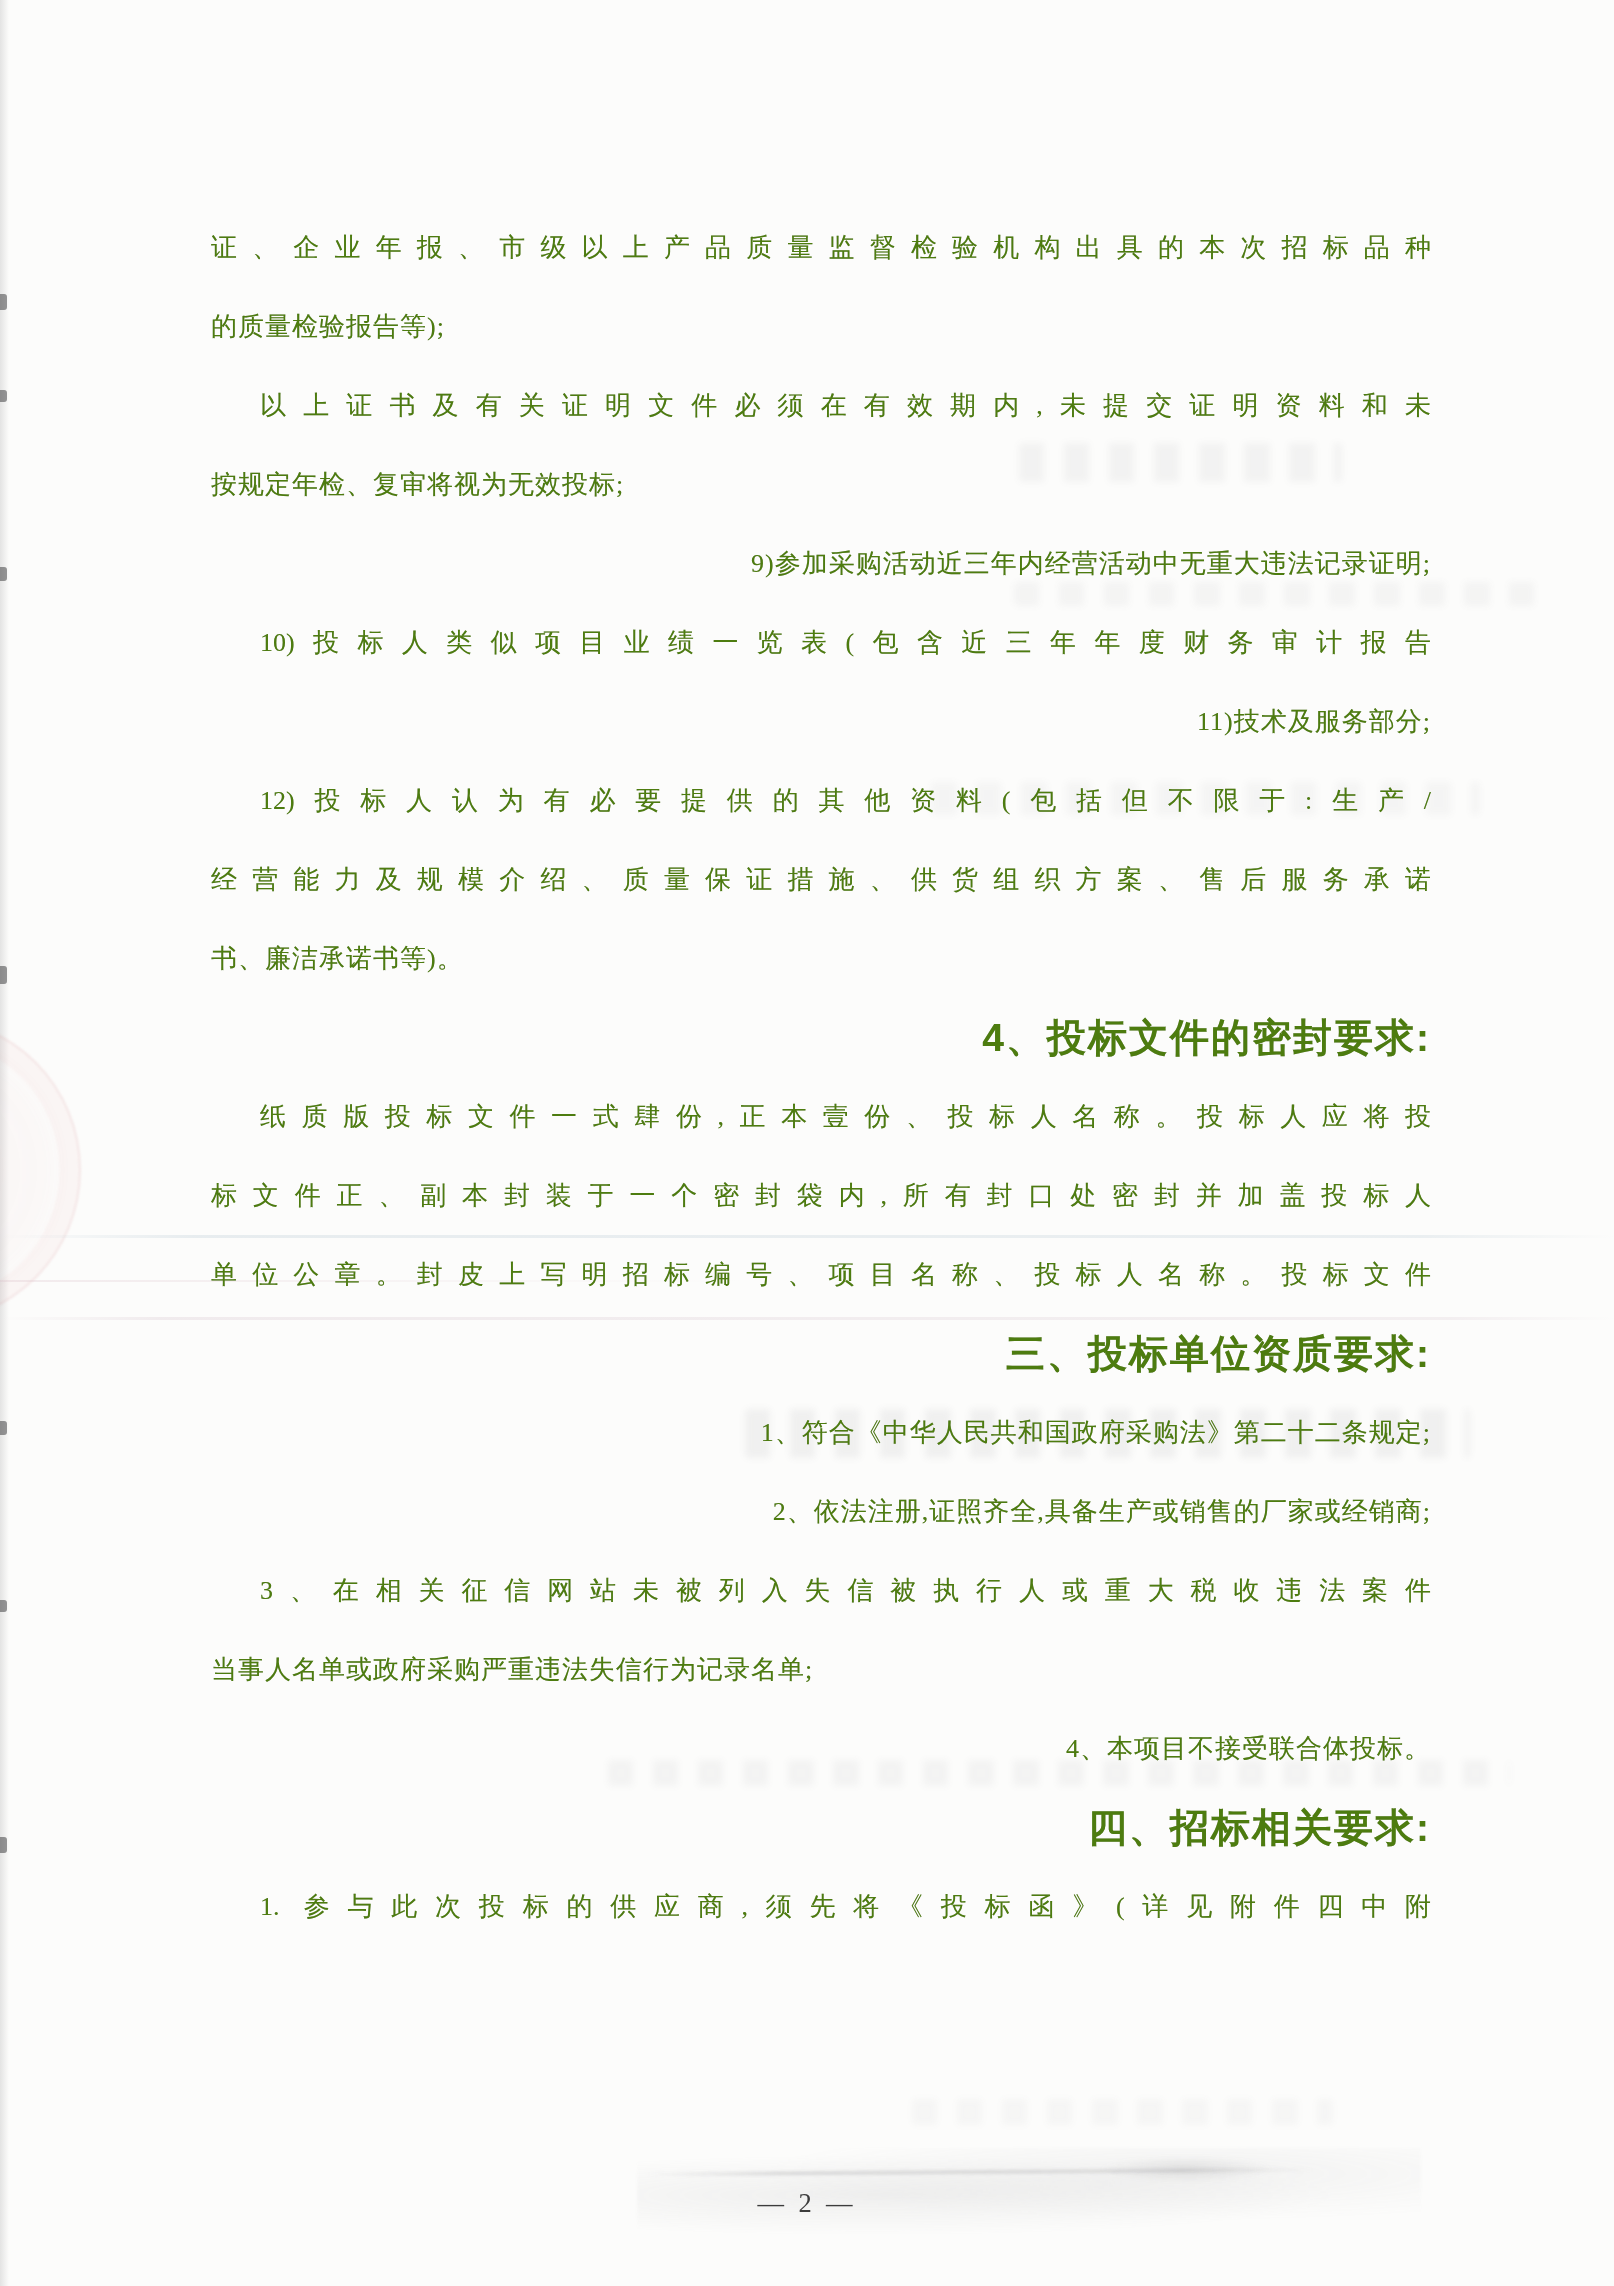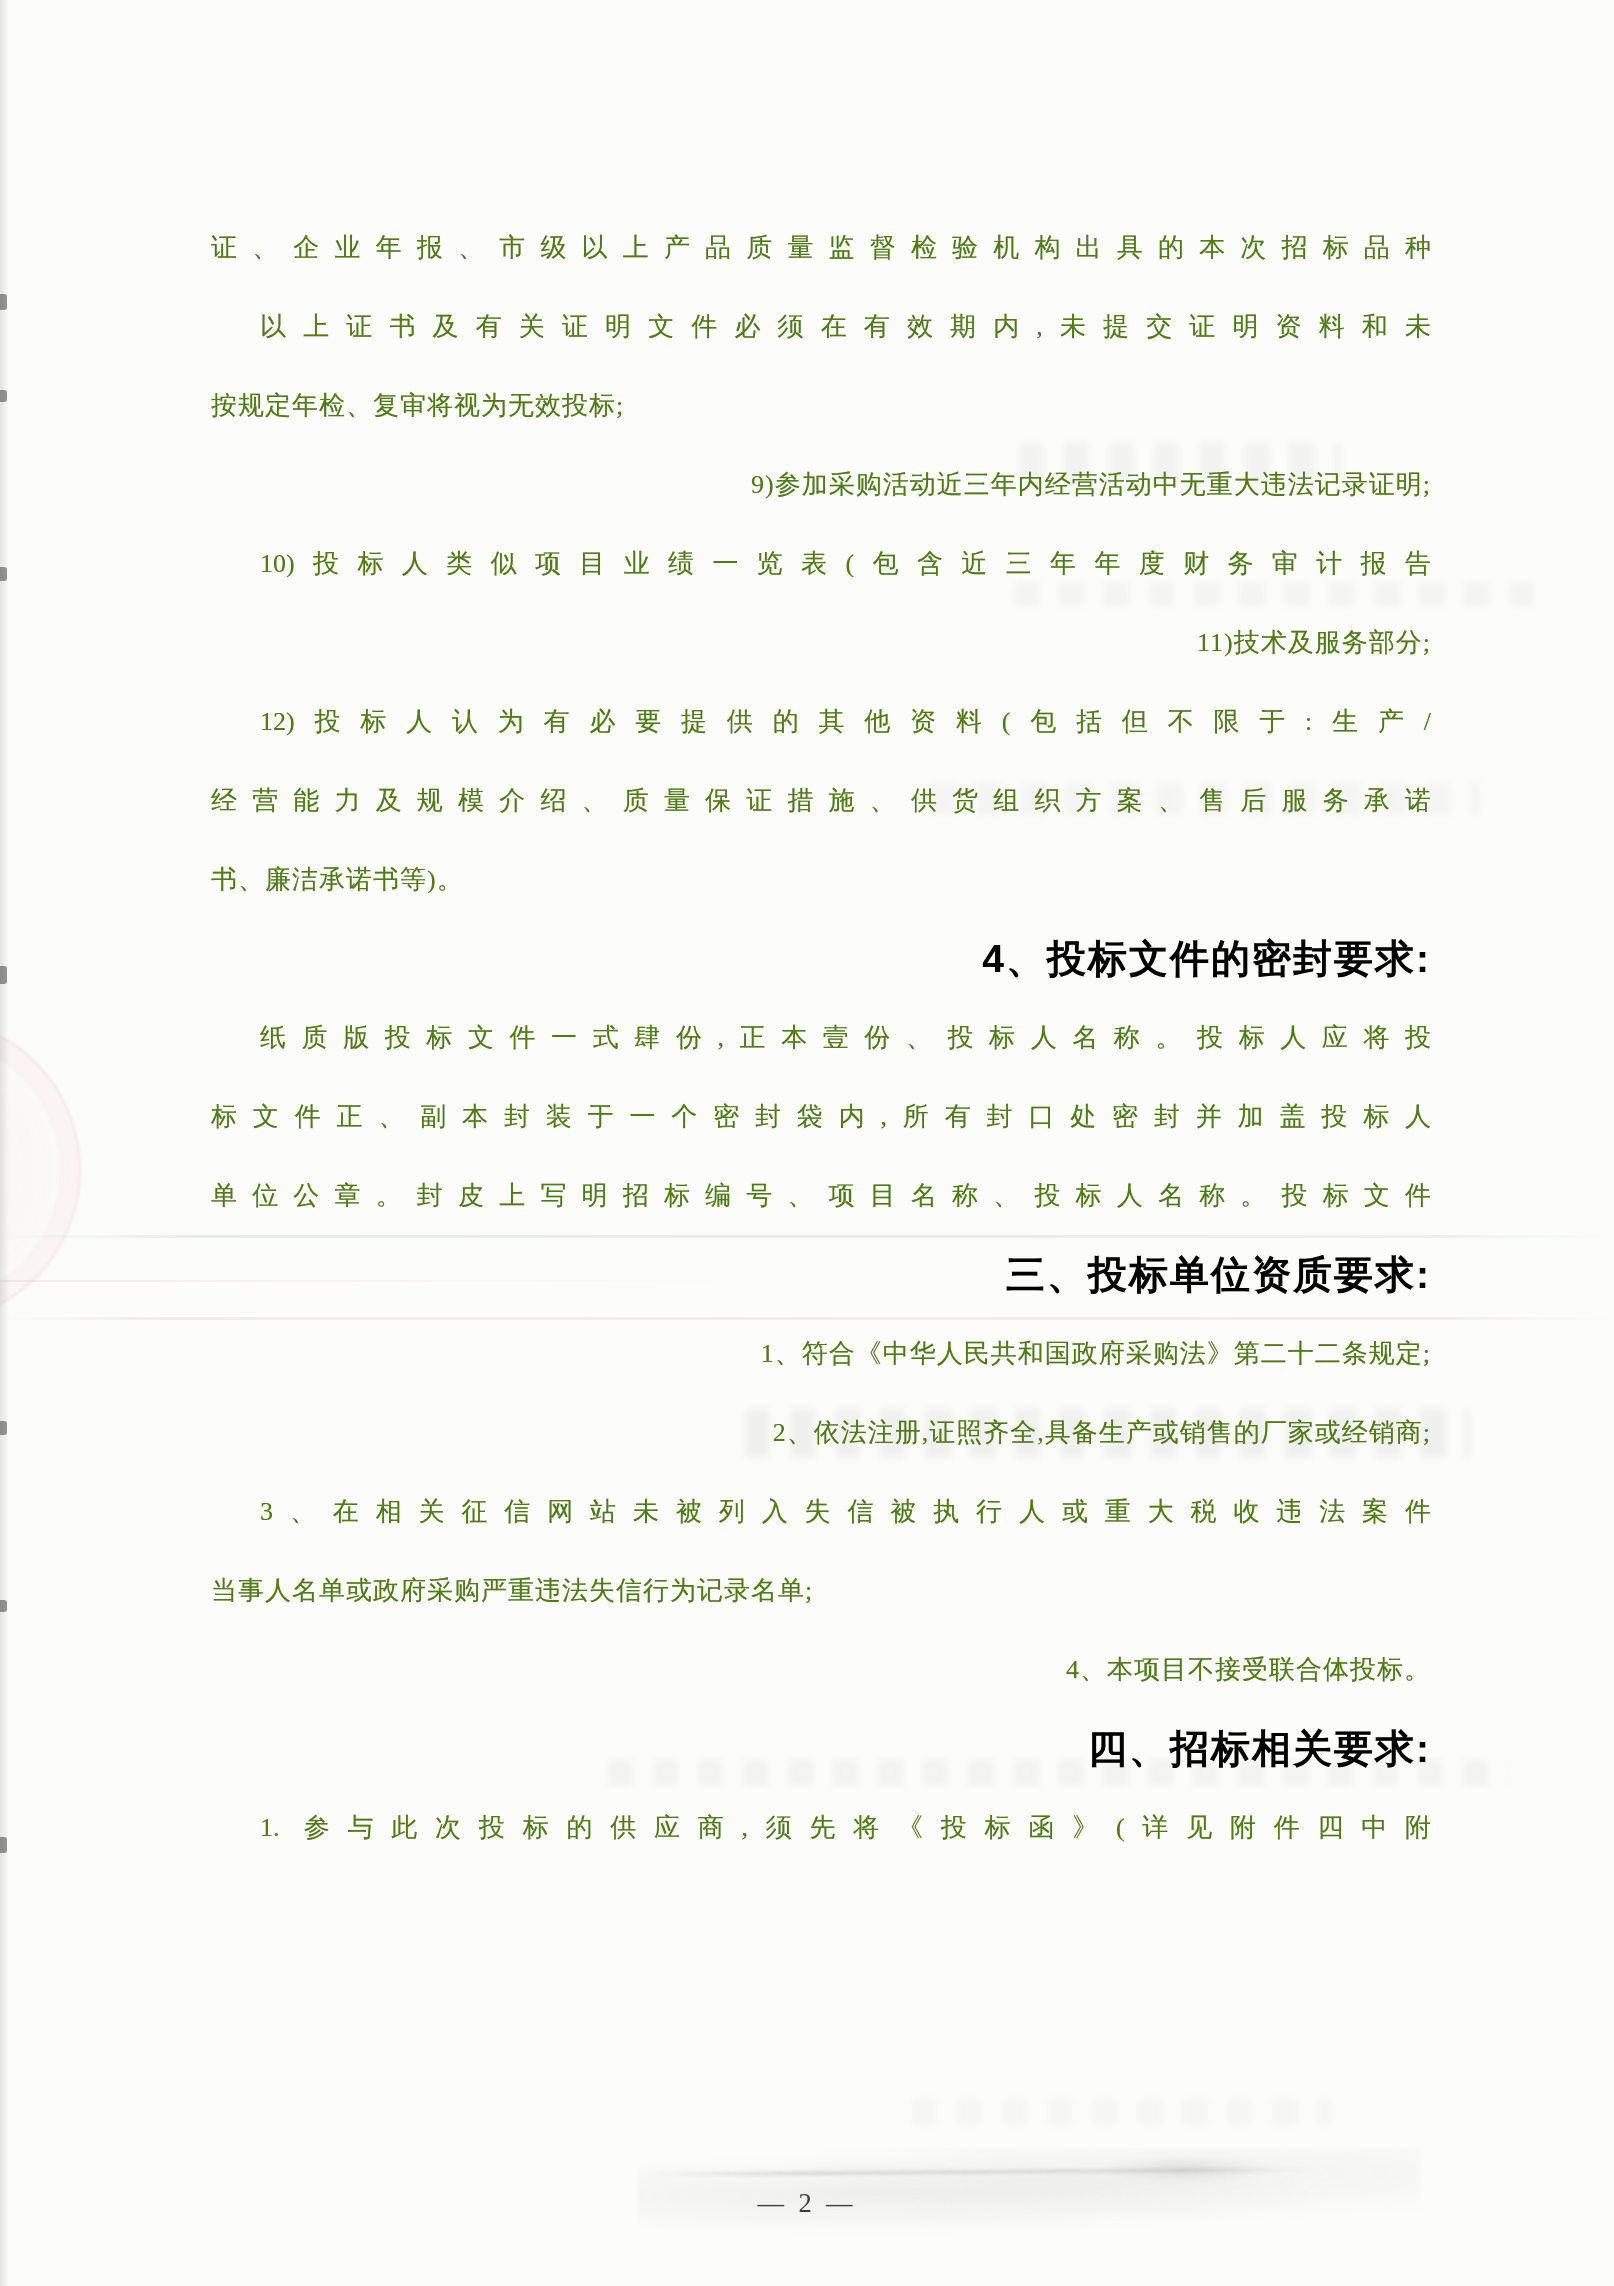--- a/index.html
+++ b/index.html
@@ -112,21 +112,21 @@
     white-space: normal;
     letter-spacing: 0;
     text-align: justify;
     text-align-last: justify;
   }
   .line.indent { padding-left: 49px; text-align: right; }
   .line.heading {
     font-family: "Liberation Sans", "DejaVu Sans", sans-serif;
     font-weight: 700;
     font-size: 39px;
-    color: #000000;
+    color: #4d7c0f;
     letter-spacing: 2px;
   }
 
   .footer {
     position: absolute;
     left: 0; top: 2188px;
     width: 100%;
     text-align: center;
     font-size: 26.5px;
     letter-spacing: 3.9px;
@@ -160,20 +160,21 @@
   <div class="ghost" style="left:745px;top:1409px;width:725px;height:49px;opacity:0.15;"></div>
   <div class="ghost" style="left:608px;top:1760px;width:902px;height:25.5px;opacity:0.11;"></div>
   <div class="ghost" style="left:912px;top:2099px;width:421px;height:25.5px;opacity:0.08;"></div>
 
   <div class="footer-smudge"></div>
   <div class="footer-streak-1"></div>
   <div class="footer-streak-2"></div>
 
   <div class="doc-body" id="doc-body">
       <div class="line justify">证、企业年报、市级以上产品质量监督检验机构出具的本次招标品种</div>
+      <div class="line">的质量检验报告等);</div>
       <div class="line justify indent">以上证书及有关证明文件必须在有效期内,未提交证明资料和未</div>
       <div class="line">按规定年检、复审将视为无效投标;</div>
       <div class="line indent">9)参加采购活动近三年内经营活动中无重大违法记录证明;</div>
       <div class="line justify indent">10)投标人类似项目业绩一览表(包含近三年年度财务审计报告</div>
       <div class="line indent">11)技术及服务部分;</div>
       <div class="line justify indent">12)投标人认为有必要提供的其他资料(包括但不限于:生产/</div>
       <div class="line justify">经营能力及规模介绍、质量保证措施、供货组织方案、售后服务承诺</div>
       <div class="line">书、廉洁承诺书等)。</div>
       <div class="line heading indent">4、投标文件的密封要求:</div>
       <div class="line justify indent">纸质版投标文件一式肆份,正本壹份、投标人名称。投标人应将投</div>

